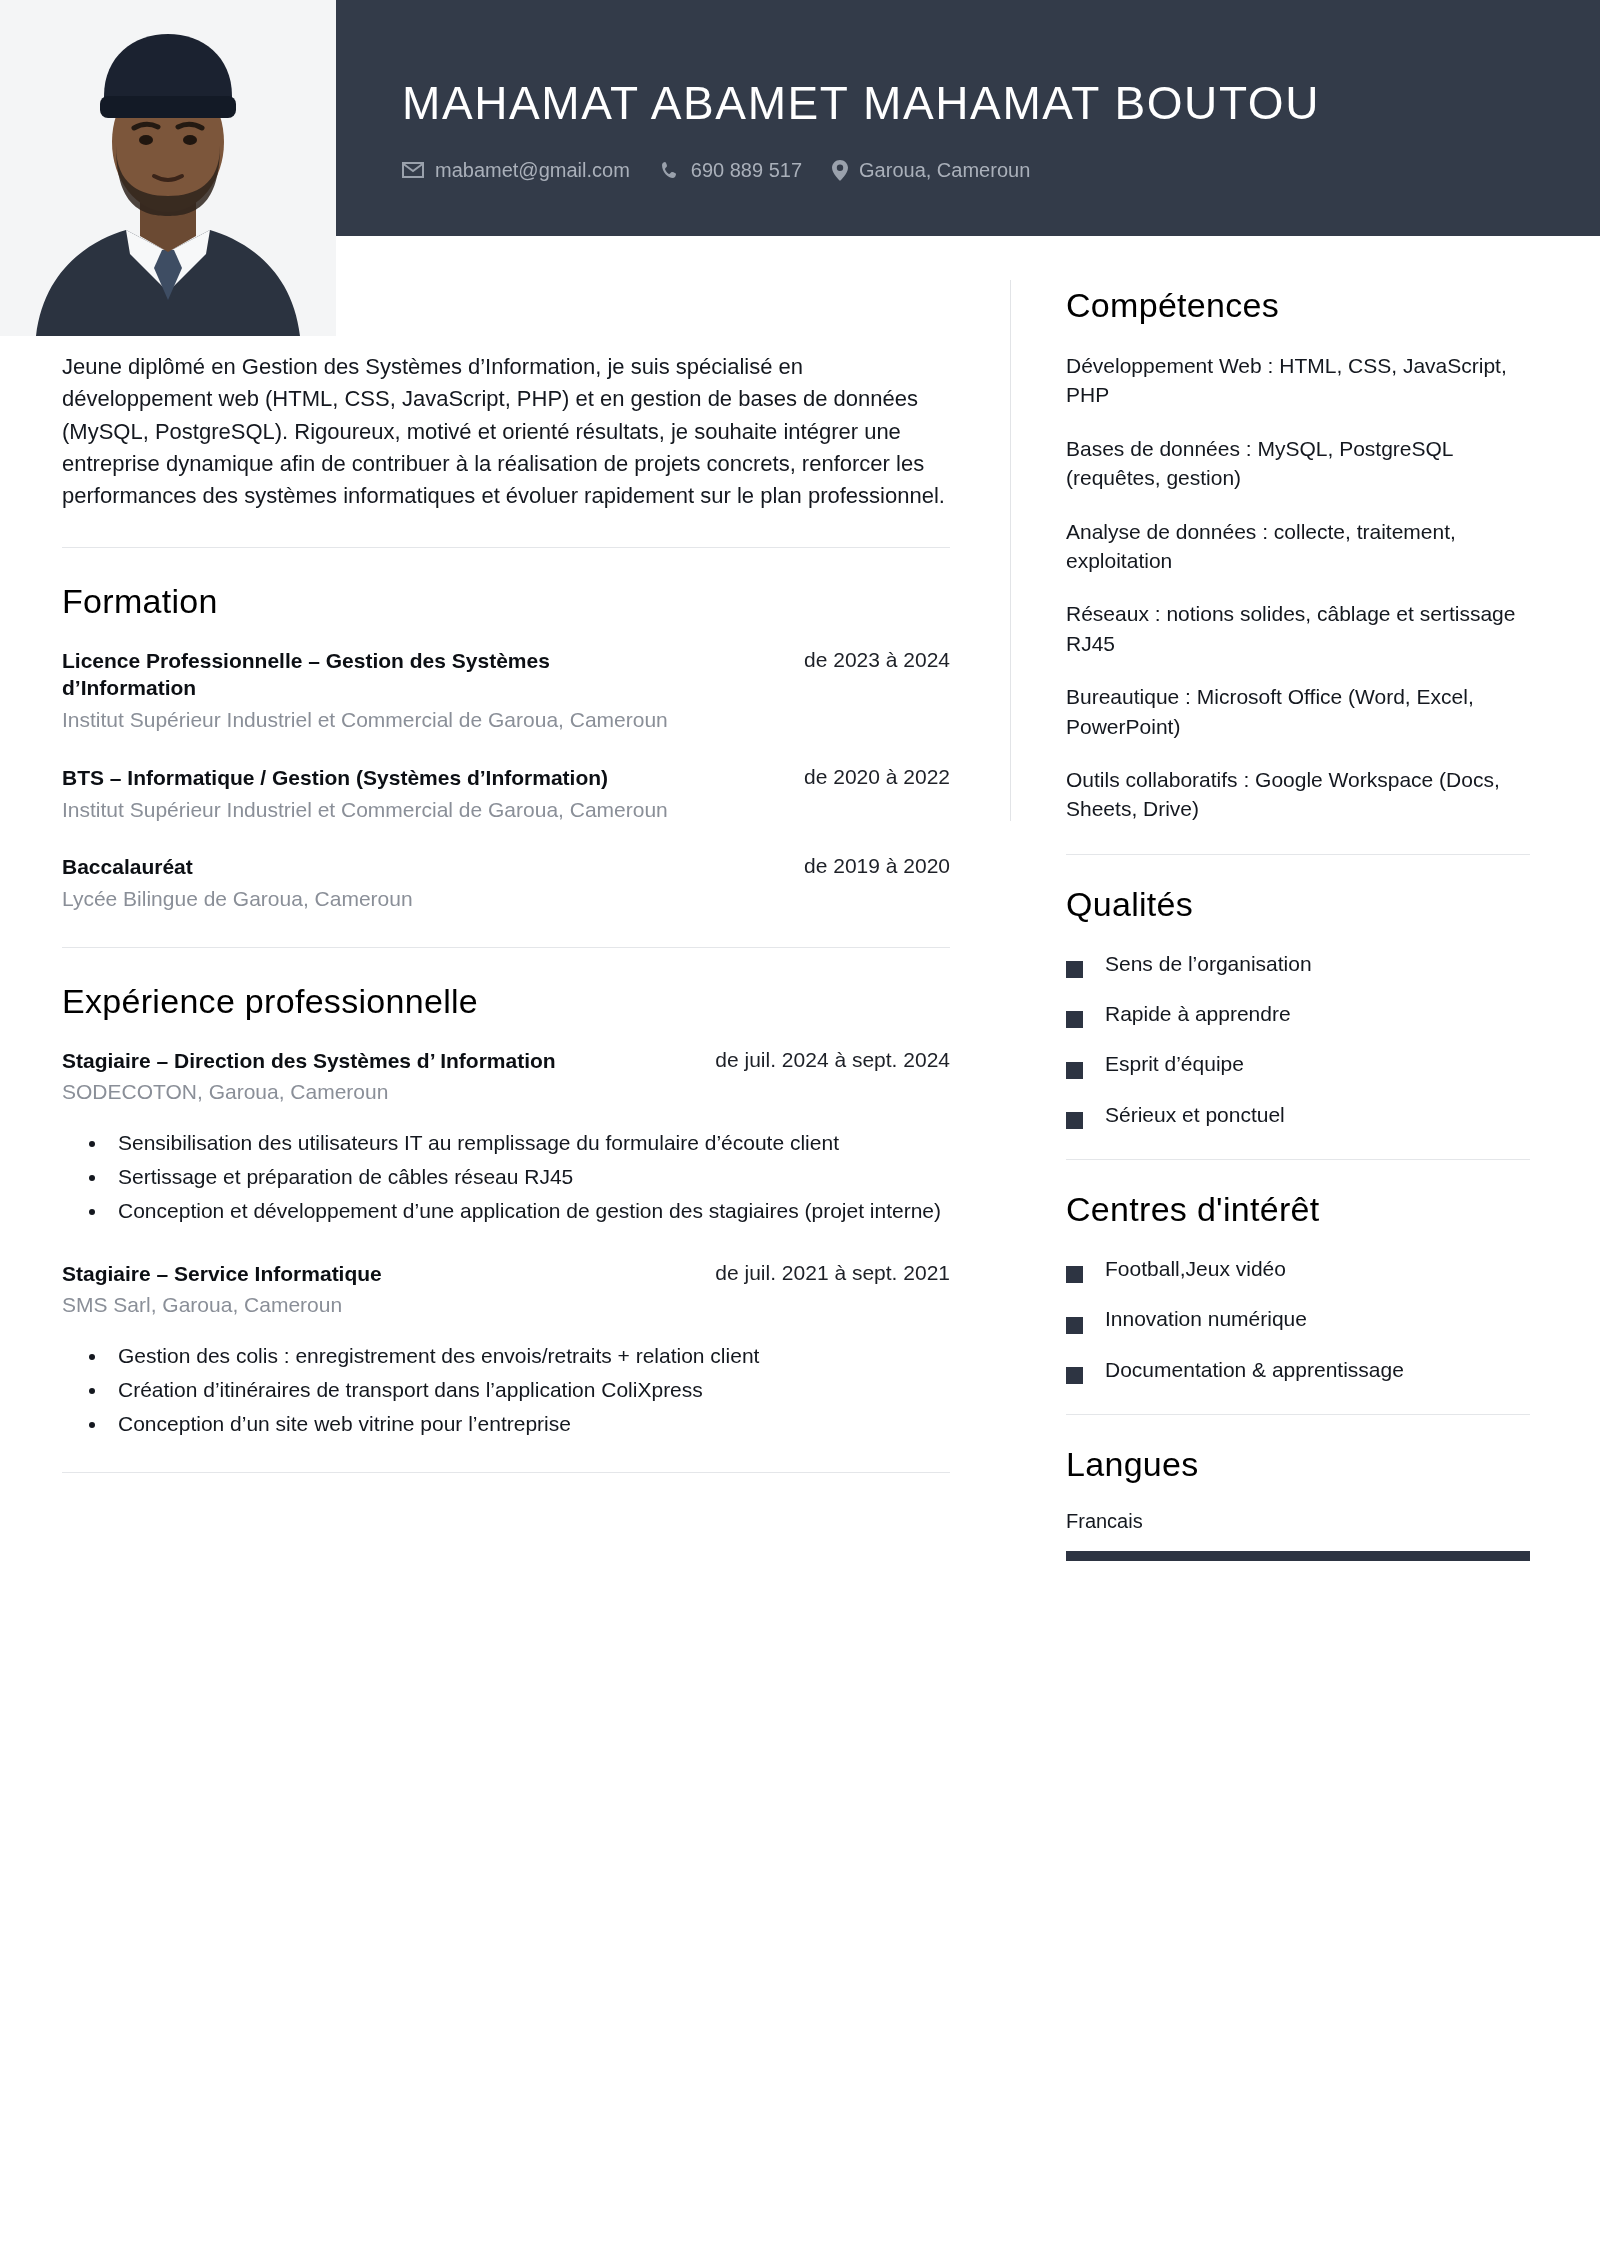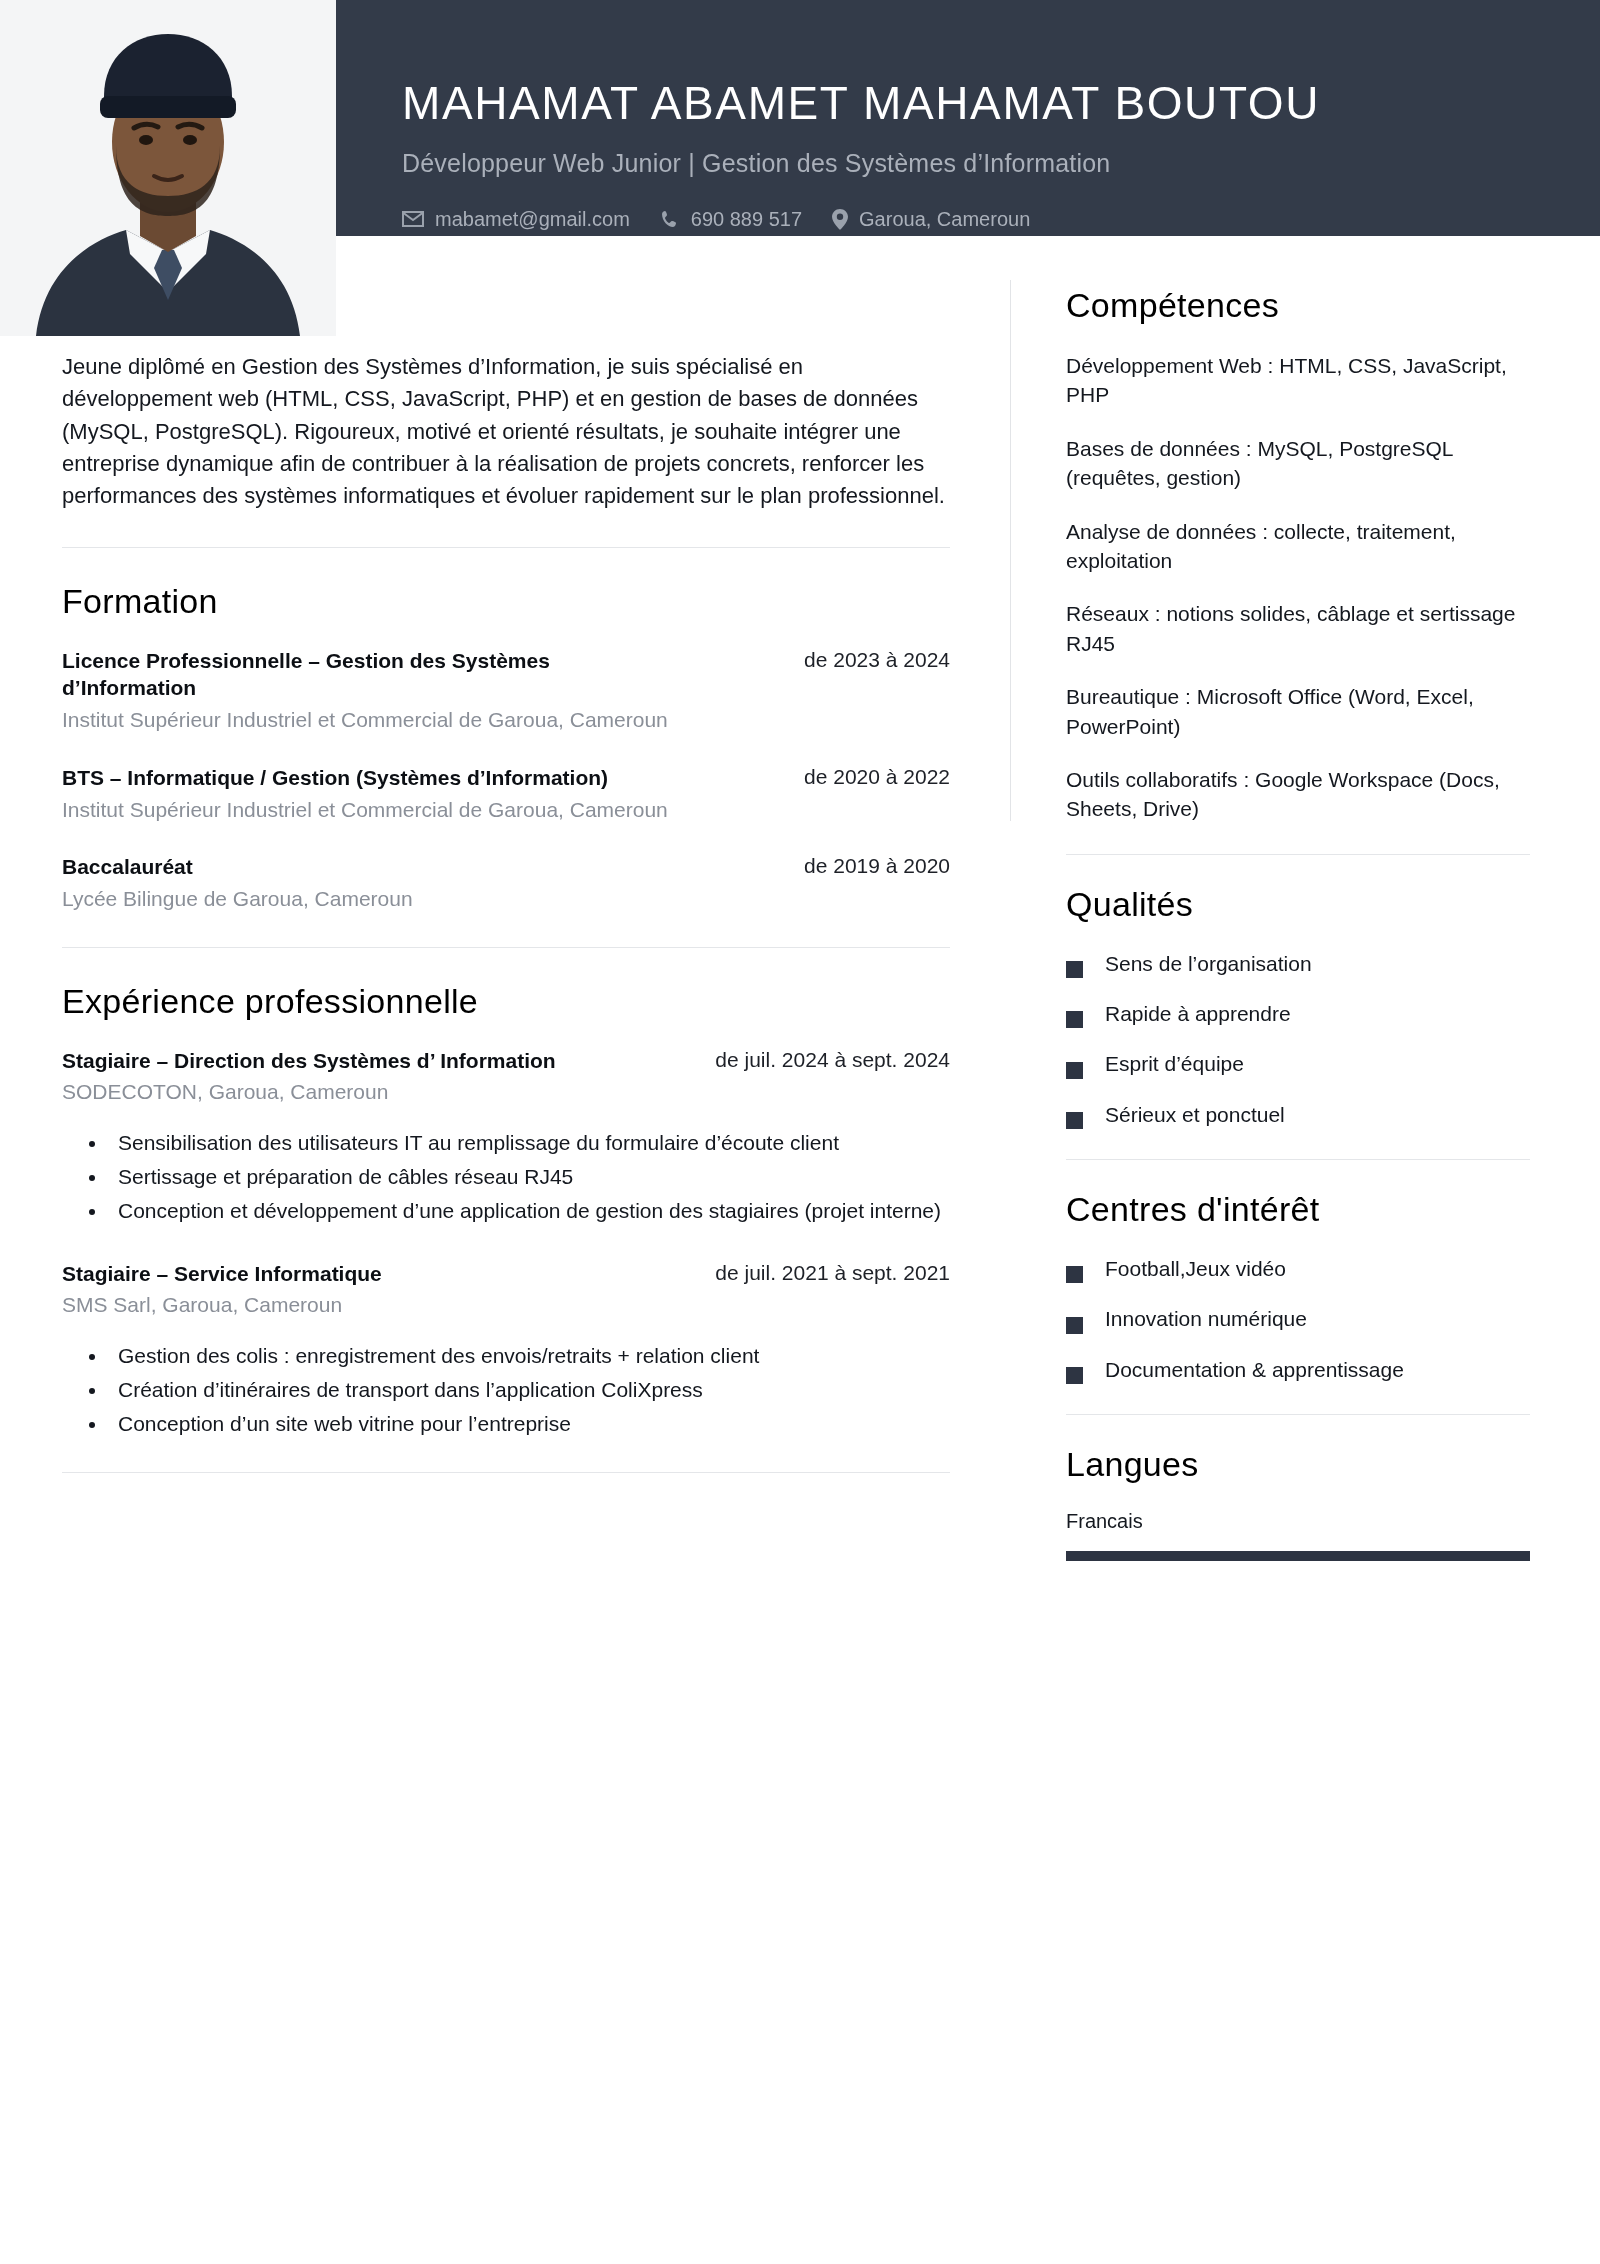--- a/index.html
+++ b/index.html
@@ -115,21 +115,20 @@
 
         <path d="M134 128 q12 -7 24 -1" stroke="#241a12" stroke-width="5" fill="none" stroke-linecap="round"></path>
         <path d="M178 127 q12 -6 24 1" stroke="#241a12" stroke-width="5" fill="none" stroke-linecap="round"></path>
 
         <path d="M154 176 q14 8 28 0" stroke="#3a2419" stroke-width="4" fill="none" stroke-linecap="round"></path>
       </svg>
     </div>
 
     <div class="header-text">
       <div class="name">MAHAMAT ABAMET MAHAMAT BOUTOU</div>
-      <div class="subtitle">Développeur Web Junior | Gestion des Systèmes d’Information</div>
       <div class="contacts">
         <div class="contact">
           <span>
             <svg width="22" height="16" viewBox="0 0 22 16">
                 <path d="M1 1h20v14H1z" fill="none" stroke="#9aa1ac" stroke-width="2"></path>
                 <path d="M1.5 2l9.5 7 9.5-7" fill="none" stroke="#9aa1ac" stroke-width="2"></path>
               </svg>
           </span>
           <span>mabamet@gmail.com</span>
         </div>

